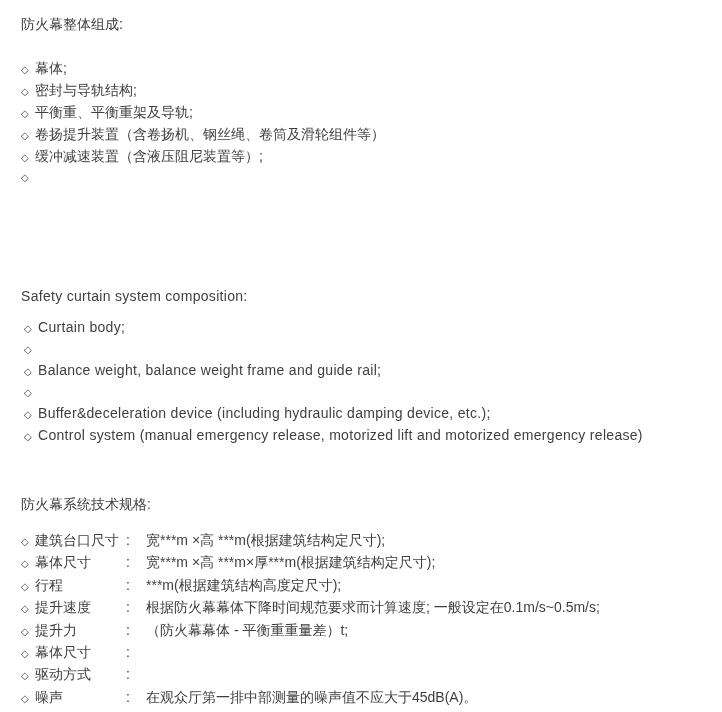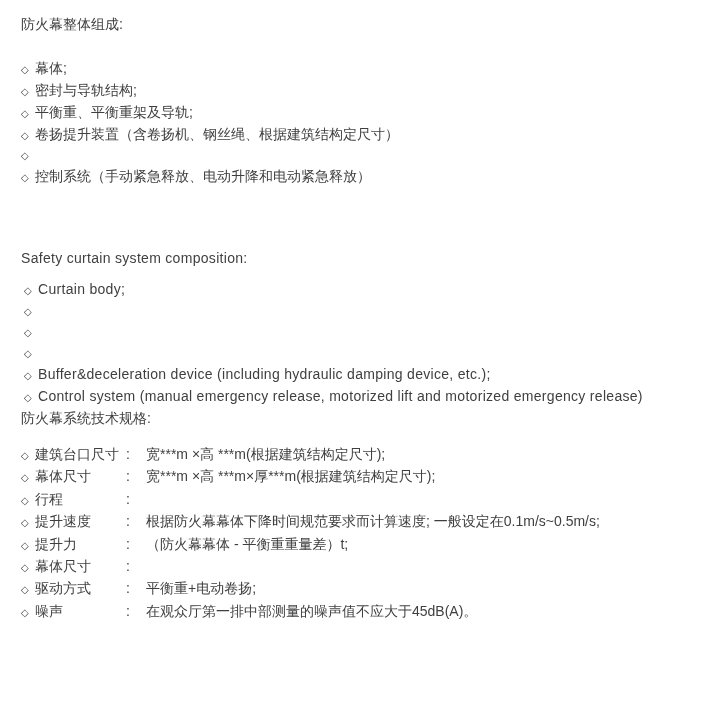--- a/index.html
+++ b/index.html
@@ -46,35 +46,36 @@
   }
   
   .list-cn {
     margin-top: 24px !important;
   }
   .list-cn li {
     line-height: 20px;
   }
   
   .title-en {
-    margin-top: 60px;
+    margin-top: 98px;
     letter-spacing: 0.3px;
   }
   .list-en {
     margin-top: 11px !important;
   }
   .list-en li {
     line-height: 21px;
     letter-spacing: 0.3px;
   }
   .list-en .bullet {
     margin-left: 3px;
   }
   
   .title-specs {
+    margin-top: 47px;
   }
   .spec-list {
     margin-top: 16px;
   }
   .spec-row {
     display: grid;
     grid-template-columns: 14px 91px 20px 1fr;
     line-height: 21.4px;
     align-items: baseline;
   }
@@ -97,44 +98,45 @@
       <li>
         <span class="bullet">◇</span>
         <span>密封与导轨结构;</span>
       </li>
       <li>
         <span class="bullet">◇</span>
         <span>平衡重、平衡重架及导轨;</span>
       </li>
       <li>
         <span class="bullet">◇</span>
-        <span>卷扬提升装置（含卷扬机、钢丝绳、根据建筑结构定尺寸）</span>
-      </li>
-      <li>
-        <span class="bullet">◇</span>
-      </li>
-      <li>
-        <span class="bullet">◇</span>
-        <span>控制系统（手动紧急释放、电动升降和电动紧急释放）</span>
+        <span>卷扬提升装置（含卷扬机、钢丝绳、卷筒及滑轮组件等）</span>
+      </li>
+      <li>
+        <span class="bullet">◇</span>
+        <span>缓冲减速装置（含液压阻尼装置等）;</span>
+      </li>
+      <li>
+        <span class="bullet">◇</span>
       </li>
     </ul>
   </section>
 
   <section>
     <h2 class="sec-title title-en">Safety curtain system composition:</h2>
     <ul class="diamond-list list-en">
       <li>
         <span class="bullet">◇</span>
         <span>Curtain body;</span>
       </li>
       <li>
         <span class="bullet">◇</span>
       </li>
       <li>
         <span class="bullet">◇</span>
+        <span>Balance weight, balance weight frame and guide rail;</span>
       </li>
       <li>
         <span class="bullet">◇</span>
       </li>
       <li>
         <span class="bullet">◇</span>
         <span>Buffer&amp;deceleration device (including hydraulic damping device, etc.);</span>
       </li>
       <li>
         <span class="bullet">◇</span>
@@ -158,20 +160,21 @@
         <span class="bullet">◇</span>
         <span class="spec-label">幕体尺寸</span>
         <span class="spec-colon">:</span>
         <span class="spec-value">宽***m ×高 ***m×厚***m(根据建筑结构定尺寸);</span>
       </div>
 
       <div class="spec-row">
         <span class="bullet">◇</span>
         <span class="spec-label">行程</span>
         <span class="spec-colon">:</span>
+        <span class="spec-value">***m(根据建筑结构高度定尺寸);</span>
       </div>
 
       <div class="spec-row">
         <span class="bullet">◇</span>
         <span class="spec-label">提升速度</span>
         <span class="spec-colon">:</span>
         <span class="spec-value">根据防火幕幕体下降时间规范要求而计算速度; 一般设定在0.1m/s~0.5m/s;</span>
       </div>
 
       <div class="spec-row">
@@ -184,21 +187,20 @@
       <div class="spec-row">
         <span class="bullet">◇</span>
         <span class="spec-label">幕体尺寸</span>
         <span class="spec-colon">:</span>
       </div>
 
       <div class="spec-row">
         <span class="bullet">◇</span>
         <span class="spec-label">驱动方式</span>
         <span class="spec-colon">:</span>
-        <span class="spec-value">平衡重+电动卷扬;</span>
       </div>
 
       <div class="spec-row">
         <span class="bullet">◇</span>
         <span class="spec-label">噪声</span>
         <span class="spec-colon">:</span>
         <span class="spec-value">在观众厅第一排中部测量的噪声值不应大于45dB(A)。</span>
       </div>
 
     </div>

